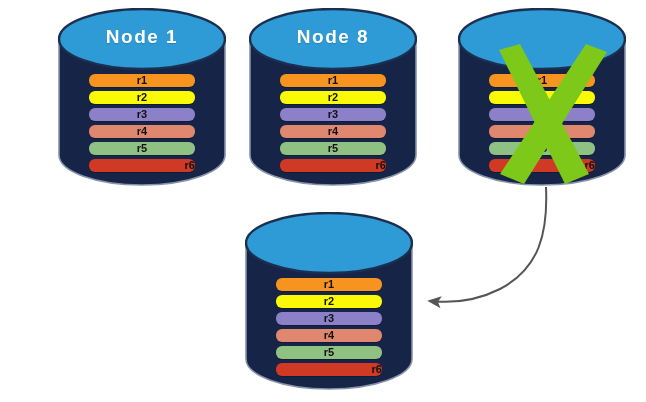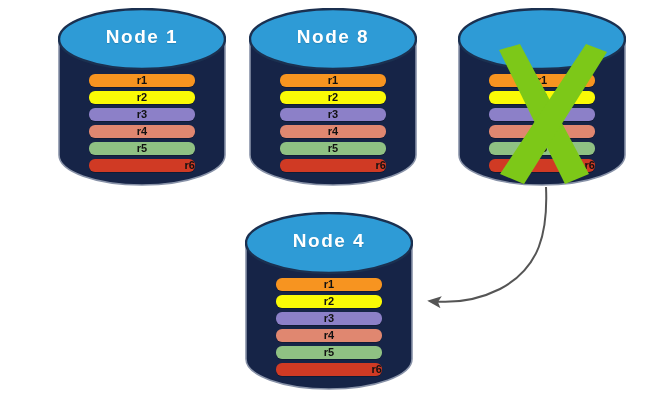--- a/index.html
+++ b/index.html
@@ -130,21 +130,20 @@
             <path d="M41,42 L62,36 L131,166 L107,176 Z"></path>
             <path d="M128,36 L149,44 L66,176 L42,166 Z"></path>
           </g>
         </svg>
       </div>
       <div class="node" style="left: 245px; top: 212px;">
         <svg class="node-svg" viewBox="0 0 168 178">
           <path d="M1,31 L1,147 A83,30 0 0 0 167,147 L167,31 Z" fill="#162447" stroke="#8892a8" stroke-width="1.6"></path>
           <ellipse cx="84" cy="31" rx="83" ry="30" fill="#2E9BD6" stroke="#1b3050" stroke-width="2.4"></ellipse>
         </svg>
-        <div class="node-title">Node  4</div>
         <div class="records">
           <div class="record" style="background: rgb(247, 148, 32); color: rgb(17, 17, 17);">r1</div>
           <div class="record" style="background: rgb(250, 250, 6); color: rgb(17, 17, 17);">r2</div>
           <div class="record" style="background: rgb(140, 128, 200); color: rgb(17, 17, 17);">r3</div>
           <div class="record" style="background: rgb(224, 135, 112); color: rgb(17, 17, 17);">r4</div>
           <div class="record" style="background: rgb(143, 193, 131); color: rgb(17, 17, 17);">r5</div>
           <div class="record" style="background: rgb(208, 58, 36); color: rgb(17, 17, 17);">r6</div>
         </div>
       </div>
     </div>

